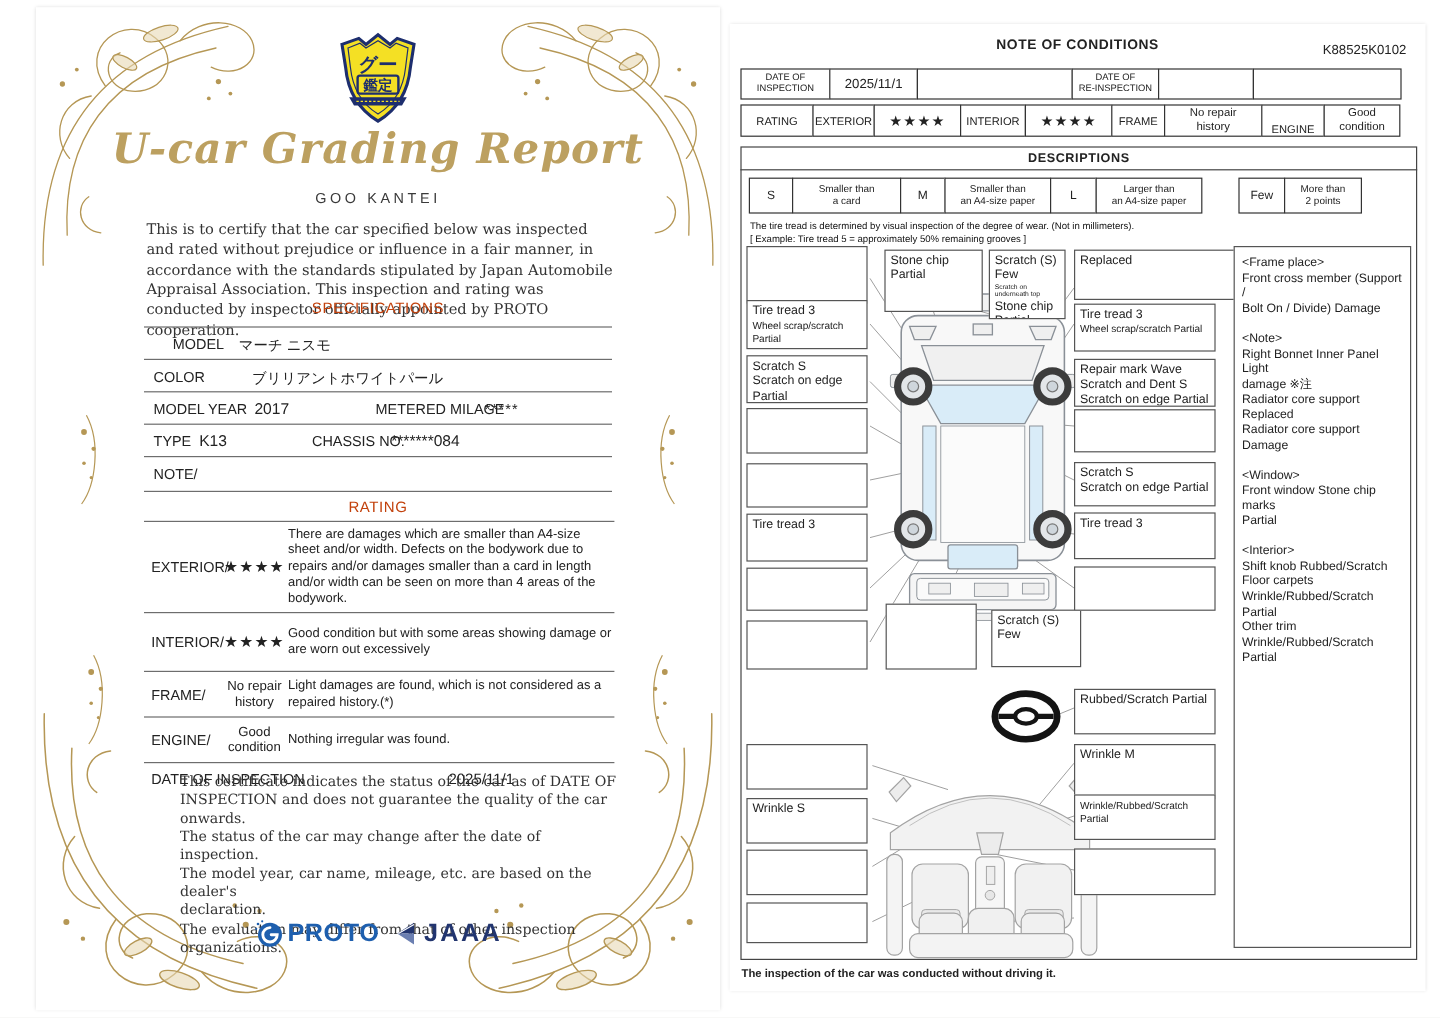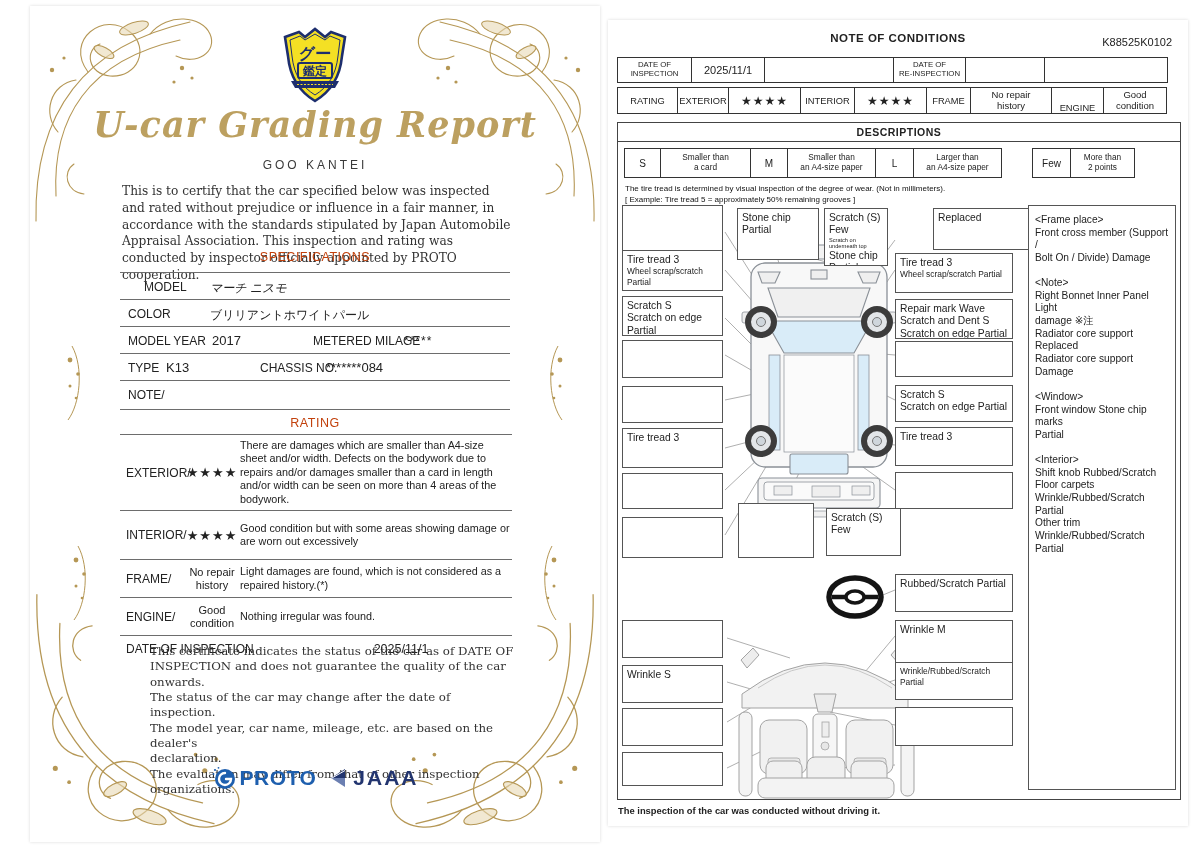--- a/index.html
+++ b/index.html
@@ -131,21 +131,21 @@
 
     <div class="cert-title">U-car Grading Report</div>
     <div class="cert-sub">GOO KANTEI</div>
     <div class="intro">This is to certify that the car specified below was inspected and rated without prejudice or influence in a fair manner, in accordance with the standards stipulated by Japan Automobile Appraisal Association. This inspection and rating was conducted by inspector officially appointed by PROTO cooperation.</div>
 
     <div class="sec-head" style="top:244px;">SPECIFICATIONS</div>
 
     <div class="spec-table">
       <div class="spec-row">
         <span class="sl" style="left:24px;">MODEL</span>
-        <span class="sl" style="left:90px;font-style:italic;">マーチ ニスモ</span>
+        <span class="sl" style="left:79px;">マーチ ニスモ</span>
       </div>
       <div class="spec-row">
         <span class="sl" style="left:8px;">COLOR</span>
         <span class="sl" style="left:90px;">ブリリアントホワイトパール</span>
       </div>
       <div class="spec-row">
         <span class="sl" style="left:8px;">MODEL YEAR</span>
         <span class="sl v13" style="left:92px;top:6px;">2017</span>
         <span class="sl" style="left:193px;">METERED MILAGE</span>
         <span class="sl" style="left:284px;letter-spacing:1px;">*****</span>
@@ -417,21 +417,21 @@
     <div class="labels-layer" id="labels-layer">
         <div class="dmg-box" style="left: 14px; top: 185px; width: 101px; height: 48px;"></div>
         <div class="dmg-box" style="left: 129px; top: 188px; width: 82px; height: 52px;">
           <div class="ln-n">Stone chip Partial</div>
         </div>
         <div class="dmg-box" style="left: 216px; top: 188px; width: 64px; height: 58px;">
           <div class="ln-n">Scratch (S) Few</div>
           <div class="ln-xs">Scratch on underneath top</div>
           <div class="ln-n">Stone chip Partial</div>
         </div>
-        <div class="dmg-box" style="left: 287px; top: 188px; width: 136px; height: 42px; margin-left: 38px;">
+        <div class="dmg-box" style="left: 287px; top: 188px; width: 136px; height: 42px;">
           <div class="ln-n">Replaced</div>
         </div>
         <div class="dmg-box" style="left: 14px; top: 230px; width: 101px; height: 41px;">
           <div class="ln-n">Tire tread 3</div>
           <div class="ln-s">Wheel scrap/scratch Partial</div>
         </div>
         <div class="dmg-box" style="left: 14px; top: 276px; width: 101px; height: 40px;">
           <div class="ln-n">Scratch S</div>
           <div class="ln-n">Scratch on edge Partial</div>
         </div>

